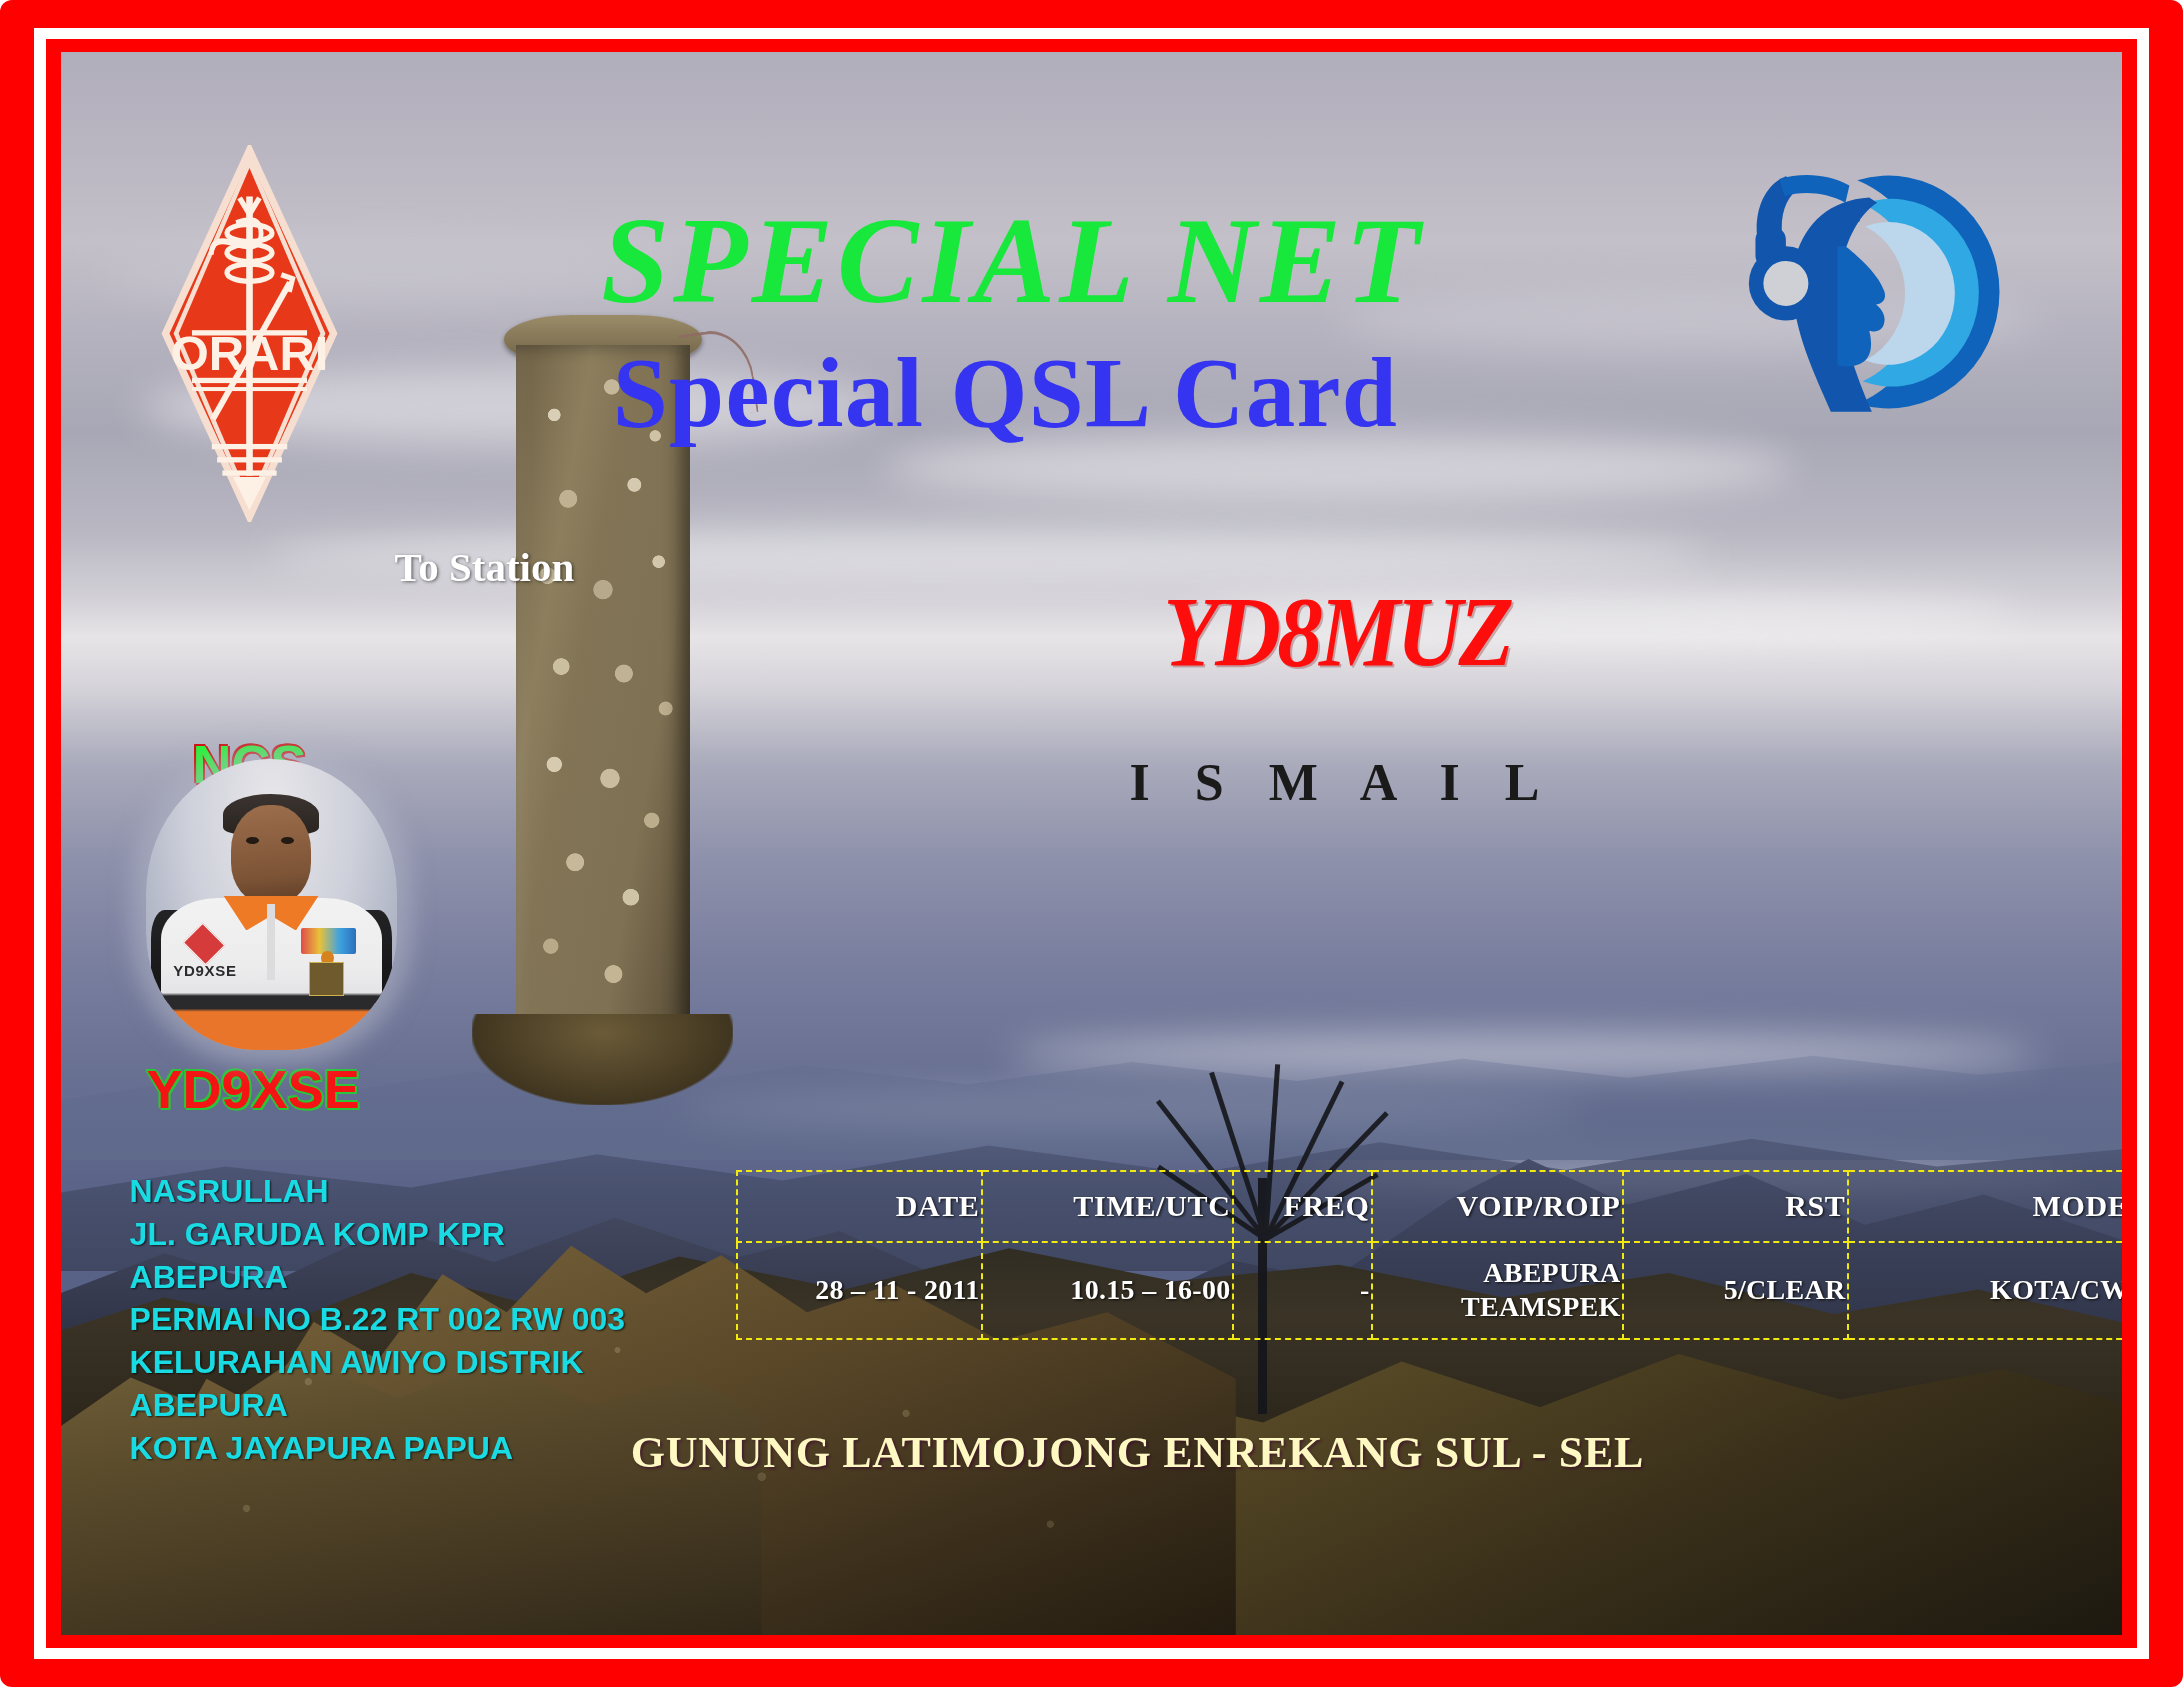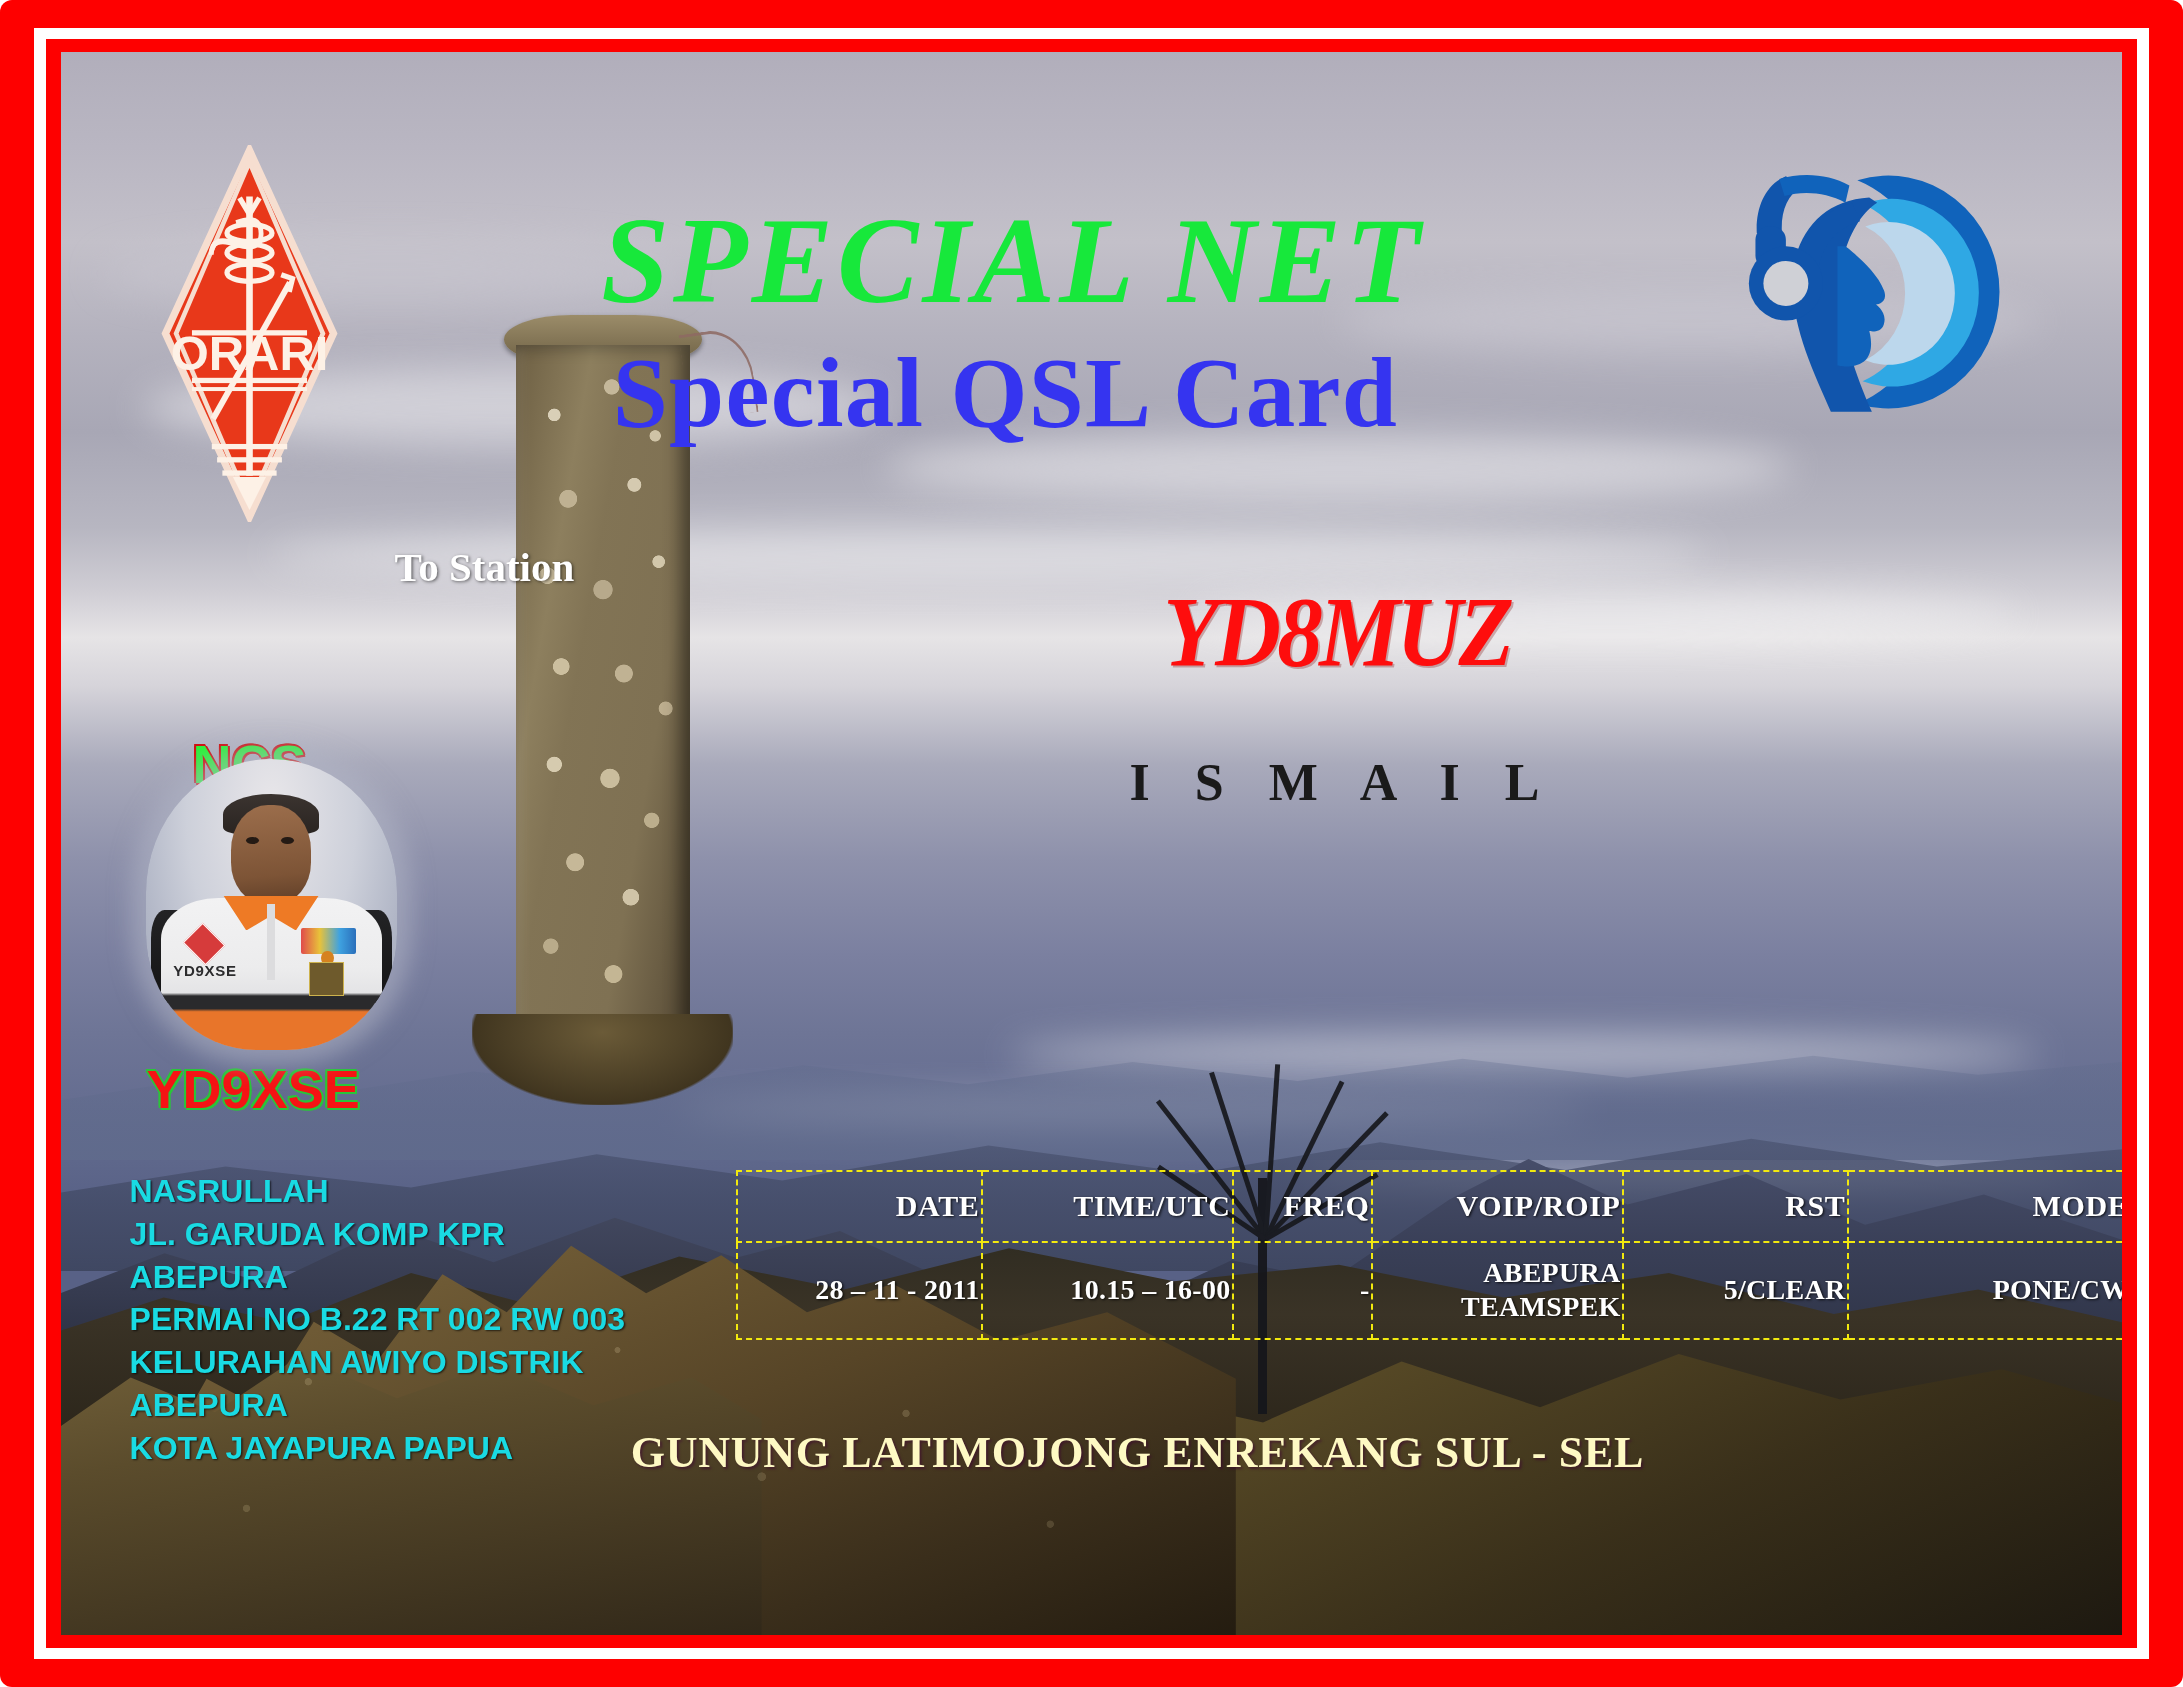--- a/index.html
+++ b/index.html
@@ -352,21 +352,21 @@
             </tr>
             <tr class="val">
               <td>28 – 11 - 2011</td>
               <td>10.15 – 16-00</td>
               <td>-</td>
               <td>
                 <div>ABEPURA</div>
                 <div>TEAMSPEK</div>
               </td>
               <td>5/CLEAR</td>
-              <td>PONE/CW</td>
+              <td>KOTA/CW</td>
             </tr>
           </tbody>
         </table>
 
         <div class="abs" id="gunung">GUNUNG LATIMOJONG ENREKANG SUL - SEL</div>
         <div class="abs" id="motto">"AMATIR  RADIO ADALAH PROGRESIVE"</div>
         <div class="abs" id="address-line">Address  : amatir.latimojong.com</div>
 
       </div>
     </div>

